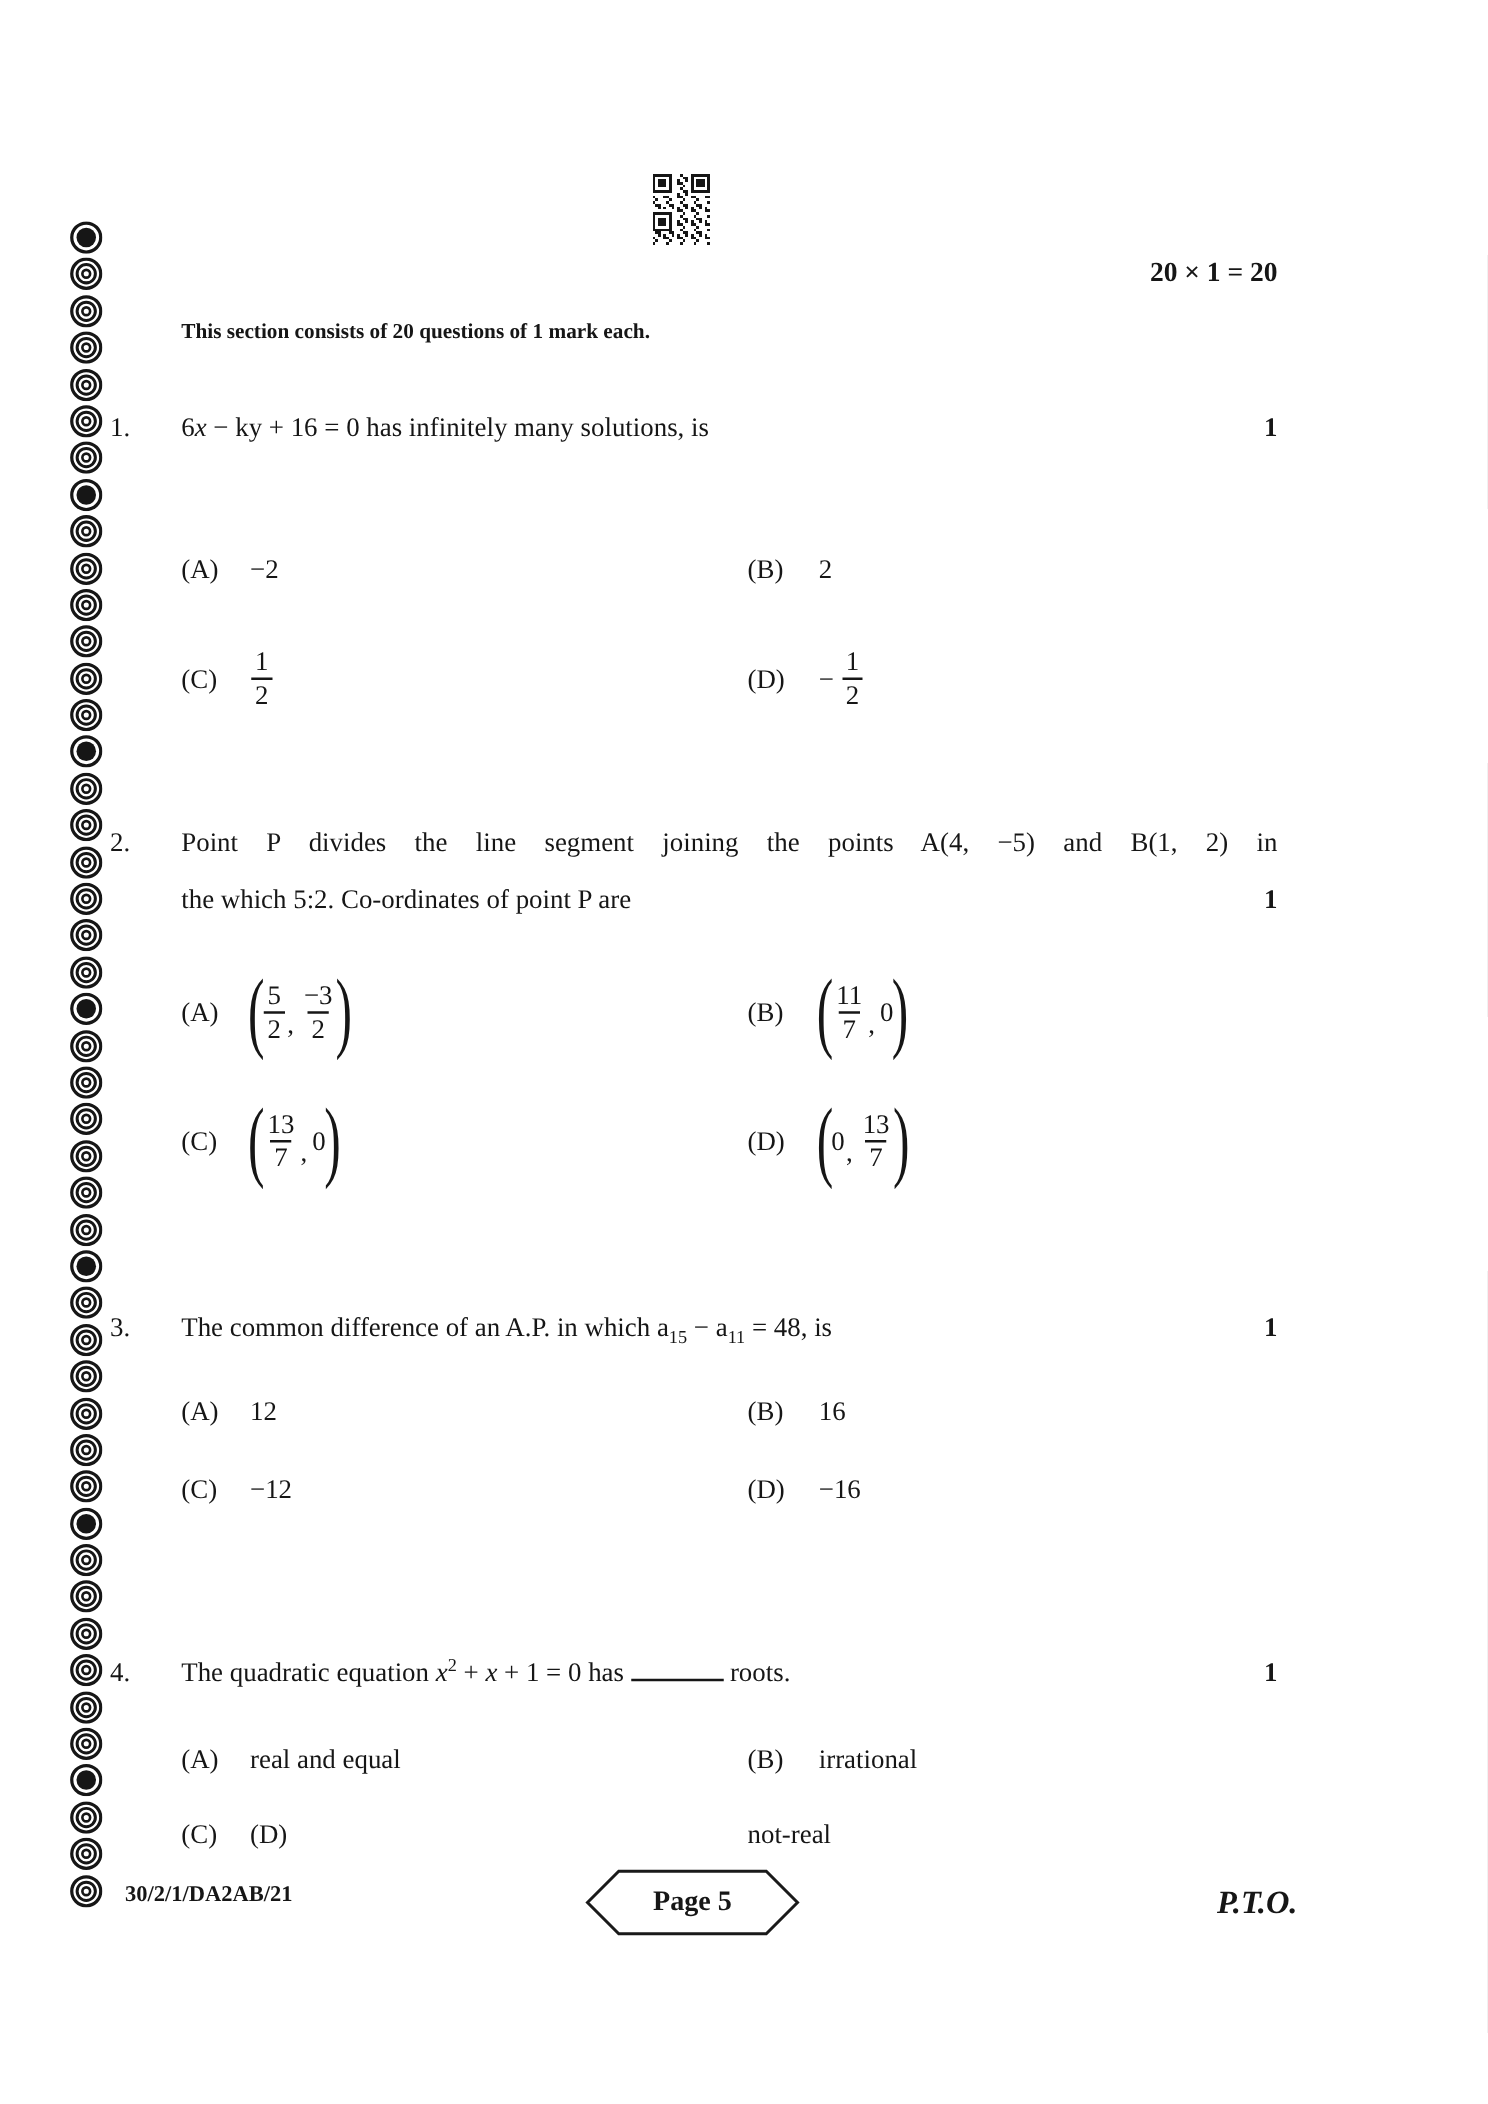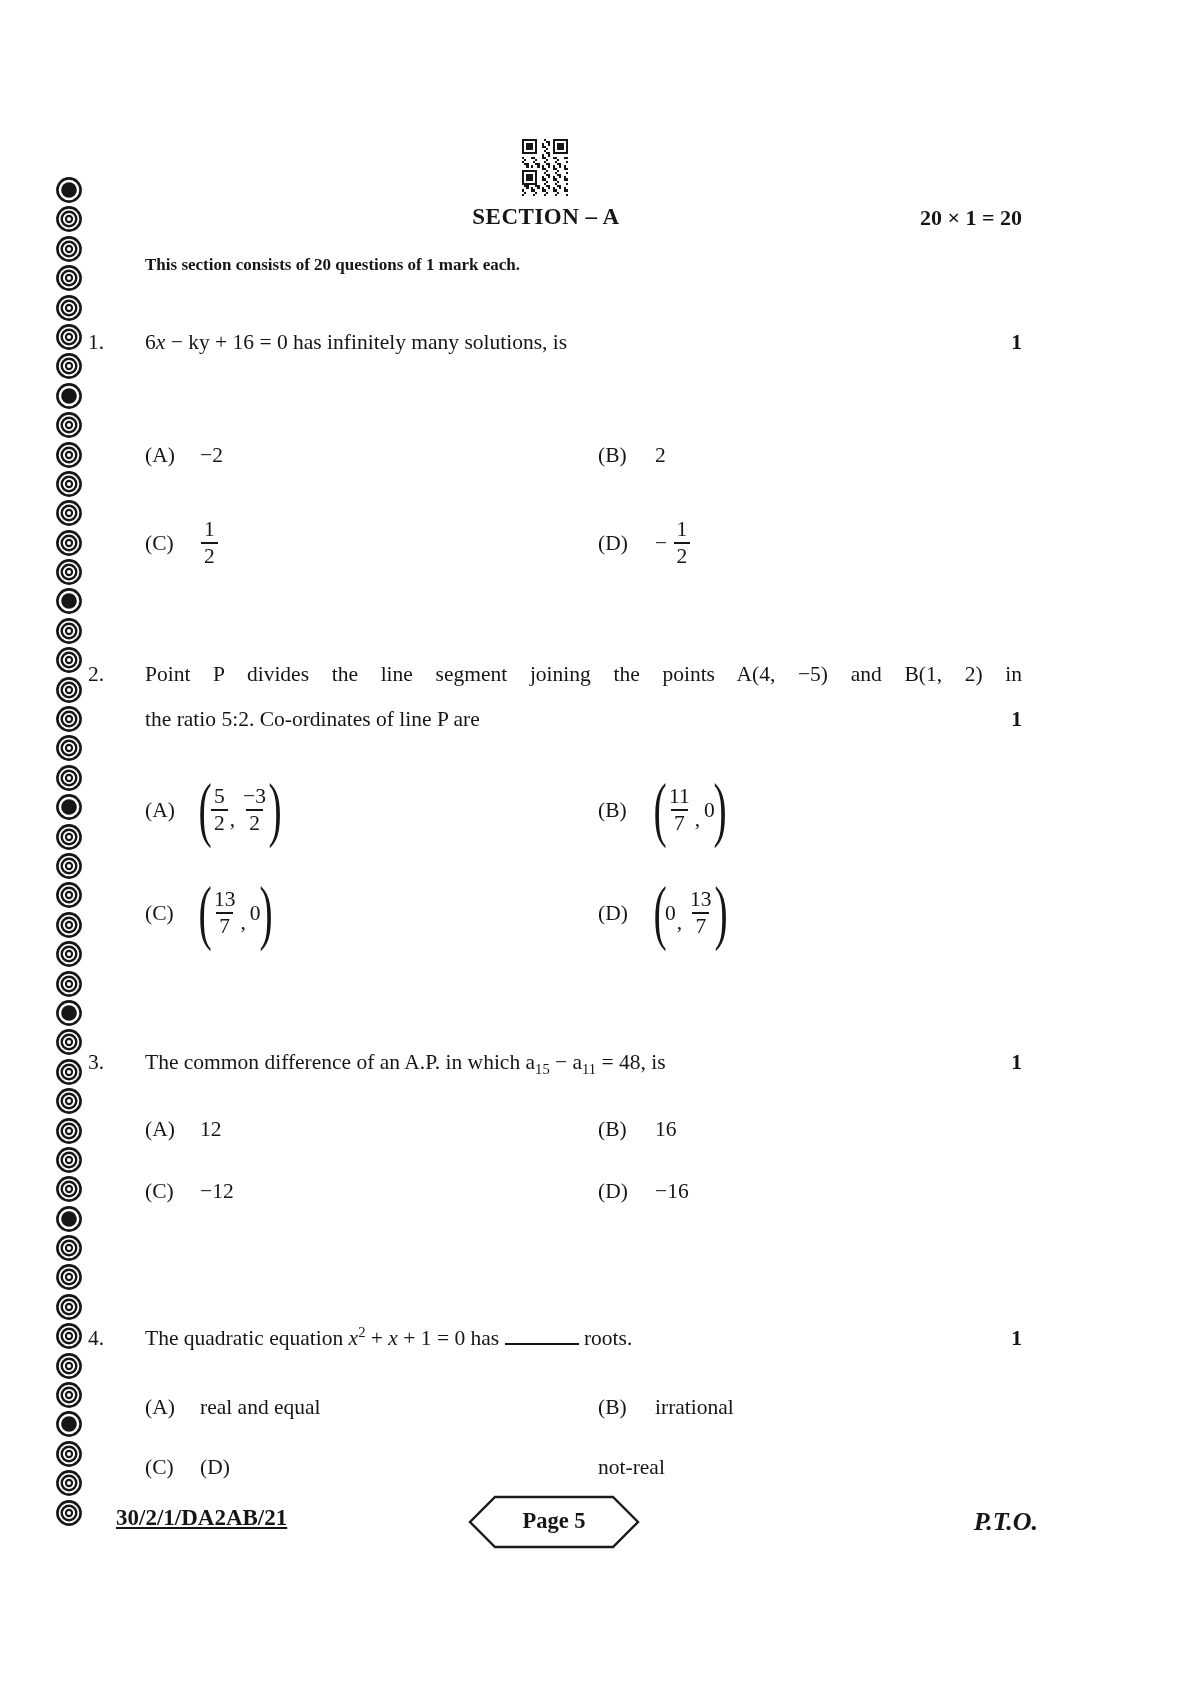--- a/index.html
+++ b/index.html
@@ -43,21 +43,21 @@
   sup{vertical-align:0.55em;}
   .frac{display:inline-flex;flex-direction:column;align-items:center;line-height:1.18;margin:0 1px;}
   .frac .num{padding:0 3px;}
   .frac .den{padding:0 3px;border-top:2px solid #161616;}
   .bigp{font-size:72px;font-weight:400;line-height:.85;display:inline-block;
     transform:scaleX(.55);margin:0 -7px;}
   .comma{position:relative;top:9px;margin:0 4px 0 1px;}
   .blank{display:inline-block;width:74px;height:15px;border-bottom:2.2px solid #161616;}
 
   
-  #paper-code{position:absolute;left:116px;top:1505px;font-weight:bold;font-size:23px;text-decoration:underline;}
+  #paper-code{position:absolute;left:100px;top:1505px;font-weight:bold;font-size:18px;}
   #page-hex{position:absolute;left:468px;top:1495px;width:172px;height:56px;}
   #page-hex svg{position:absolute;left:0;top:0;}
   #page-label{position:absolute;left:0;top:0;width:172px;height:52px;display:flex;
     align-items:center;justify-content:center;font-weight:bold;font-size:22.5px;text-align:center;}
   #pto{position:absolute;right:152px;top:1507px;font-weight:bold;font-style:italic;font-size:26px;}
 </style>
 </head>
 <body>
 
 <div class="page">
@@ -405,21 +405,20 @@
       <rect x="6" y="24" width="1" height="1" fill="#161616"></rect>
       <rect x="11" y="24" width="1" height="1" fill="#161616"></rect>
       <rect x="16" y="24" width="1" height="1" fill="#161616"></rect>
       <rect x="0" y="25" width="1" height="1" fill="#161616"></rect>
       <rect x="5" y="25" width="1" height="1" fill="#161616"></rect>
       <rect x="10" y="25" width="1" height="1" fill="#161616"></rect>
       <rect x="15" y="25" width="1" height="1" fill="#161616"></rect>
       <rect x="20" y="25" width="1" height="1" fill="#161616"></rect>
     </svg>
 
-  <div id="section-title">SECTION – A</div>
   <div id="marks-scheme">20 × 1 = 20</div>
   <div id="instruction">This section consists of 20 questions of 1 mark each.</div>
 
   <div class="question" style="top:320px;">
     <div class="q-num">1.</div>
     <div class="q-text">
       <div class="line"><span class="t">6</span><i>x</i><span class="t"> − ky + 16 = 0 has infinitely many solutions, is</span></div>
     </div>
     <div class="q-marks">1</div>
   </div>
@@ -448,21 +447,21 @@
           <span class="num">1</span>
           <span class="den">2</span>
         </span>
       </span>
   </div>
 
   <div class="question" style="top:652px;">
     <div class="q-num">2.</div>
     <div class="q-text">
       <div class="line jline"><span class="t">Point P divides the line segment joining the points A(4, −5) and B(1, 2) in</span></div>
-      <div class="line"><span class="t">the ratio 5:2. Co-ordinates of line P are</span></div>
+      <div class="line"><span class="t">the which 5:2. Co-ordinates of point P are</span></div>
     </div>
     <div class="q-marks">1</div>
   </div>
   <div class="optrow" style="top:768px;height:84px;">
     <span class="opt-label">(A)</span>
     <span class="opt-val">
         <span class="bigp">(</span>
         <span class="frac">
           <span class="num">5</span>
           <span class="den">2</span>

